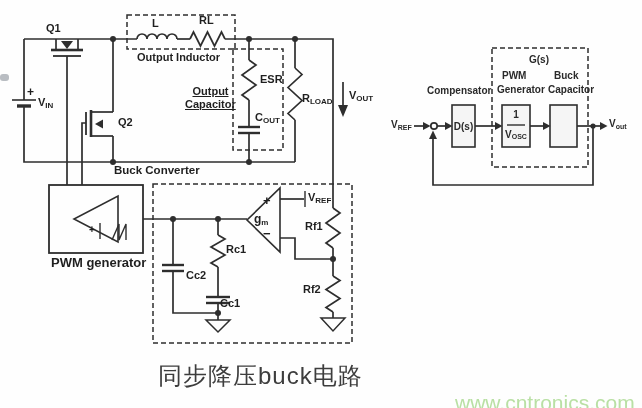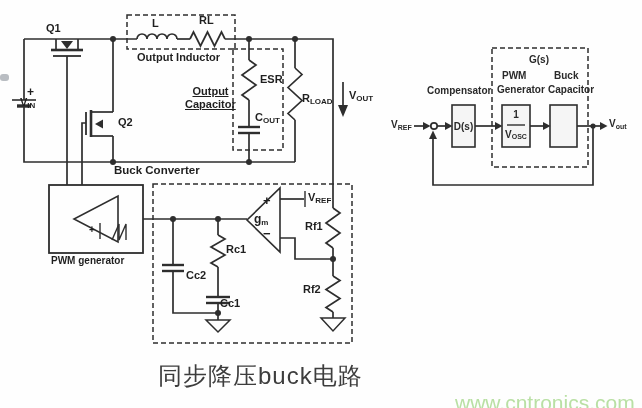--- a/index.html
+++ b/index.html
@@ -171,33 +171,33 @@
           <path d="M429,139 L437,139 L433,130.5 Z"></path>
         </g>
       </g>
     </g>
   </svg>
 
   <div class="artifact"></div>
 
   <div class="lbl" style="left:46px;top:23px">Q1</div>
   <div class="lbl" style="left:27px;top:86px;font-size:12px">+</div>
-  <div class="lbl" style="left:20px;top:97px"><span>V</span><span class="sub">IN</span></div>
+  <div class="lbl" style="left:38px;top:97px"><span>V</span><span class="sub">IN</span></div>
   <div class="lbl" style="left:118px;top:117px">Q2</div>
   <div class="lbl" style="left:152px;top:18px">L</div>
   <div class="lbl" style="left:199px;top:15px">RL</div>
   <div class="lbl" style="left:137px;top:52px">Output Inductor</div>
   <div class="lbl rt" style="left:190px;top:86px;width:41px">Output</div>
   <div class="lbl rt" style="left:185px;top:99px;width:46px">Capacitor</div>
   <div class="lbl" style="left:260px;top:74px">ESR</div>
   <div class="lbl" style="left:255px;top:112px"><span>C</span><span class="sub">OUT</span></div>
   <div class="lbl" style="left:302px;top:93px"><span>R</span><span class="sub">LOAD</span></div>
   <div class="lbl" style="left:349px;top:90px"><span>V</span><span class="sub">OUT</span></div>
   <div class="lbl" style="left:114px;top:164px;font-size:11.5px">Buck Converter</div>
-  <div class="lbl" style="left:51px;top:256px;font-size:10px">PWM generator</div>
+  <div class="lbl" style="left:51px;top:256px;font-size:13px">PWM generator</div>
   <div class="lbl" style="left:89px;top:225px;font-size:10px">+</div>
   <div class="lbl" style="left:254px;top:213px;font-size:12px"><span>g</span><span class="sub">m</span></div>
   <div class="lbl" style="left:263px;top:194px;font-size:13px">+</div>
   <div class="lbl" style="left:263px;top:227px;font-size:13px">−</div>
   <div class="lbl" style="left:308px;top:192px"><span>V</span><span class="sub">REF</span></div>
   <div class="lbl" style="left:305px;top:221px">Rf1</div>
   <div class="lbl" style="left:303px;top:284px">Rf2</div>
   <div class="lbl" style="left:226px;top:244px">Rc1</div>
   <div class="lbl" style="left:186px;top:270px">Cc2</div>
   <div class="lbl" style="left:220px;top:298px">Cc1</div>

